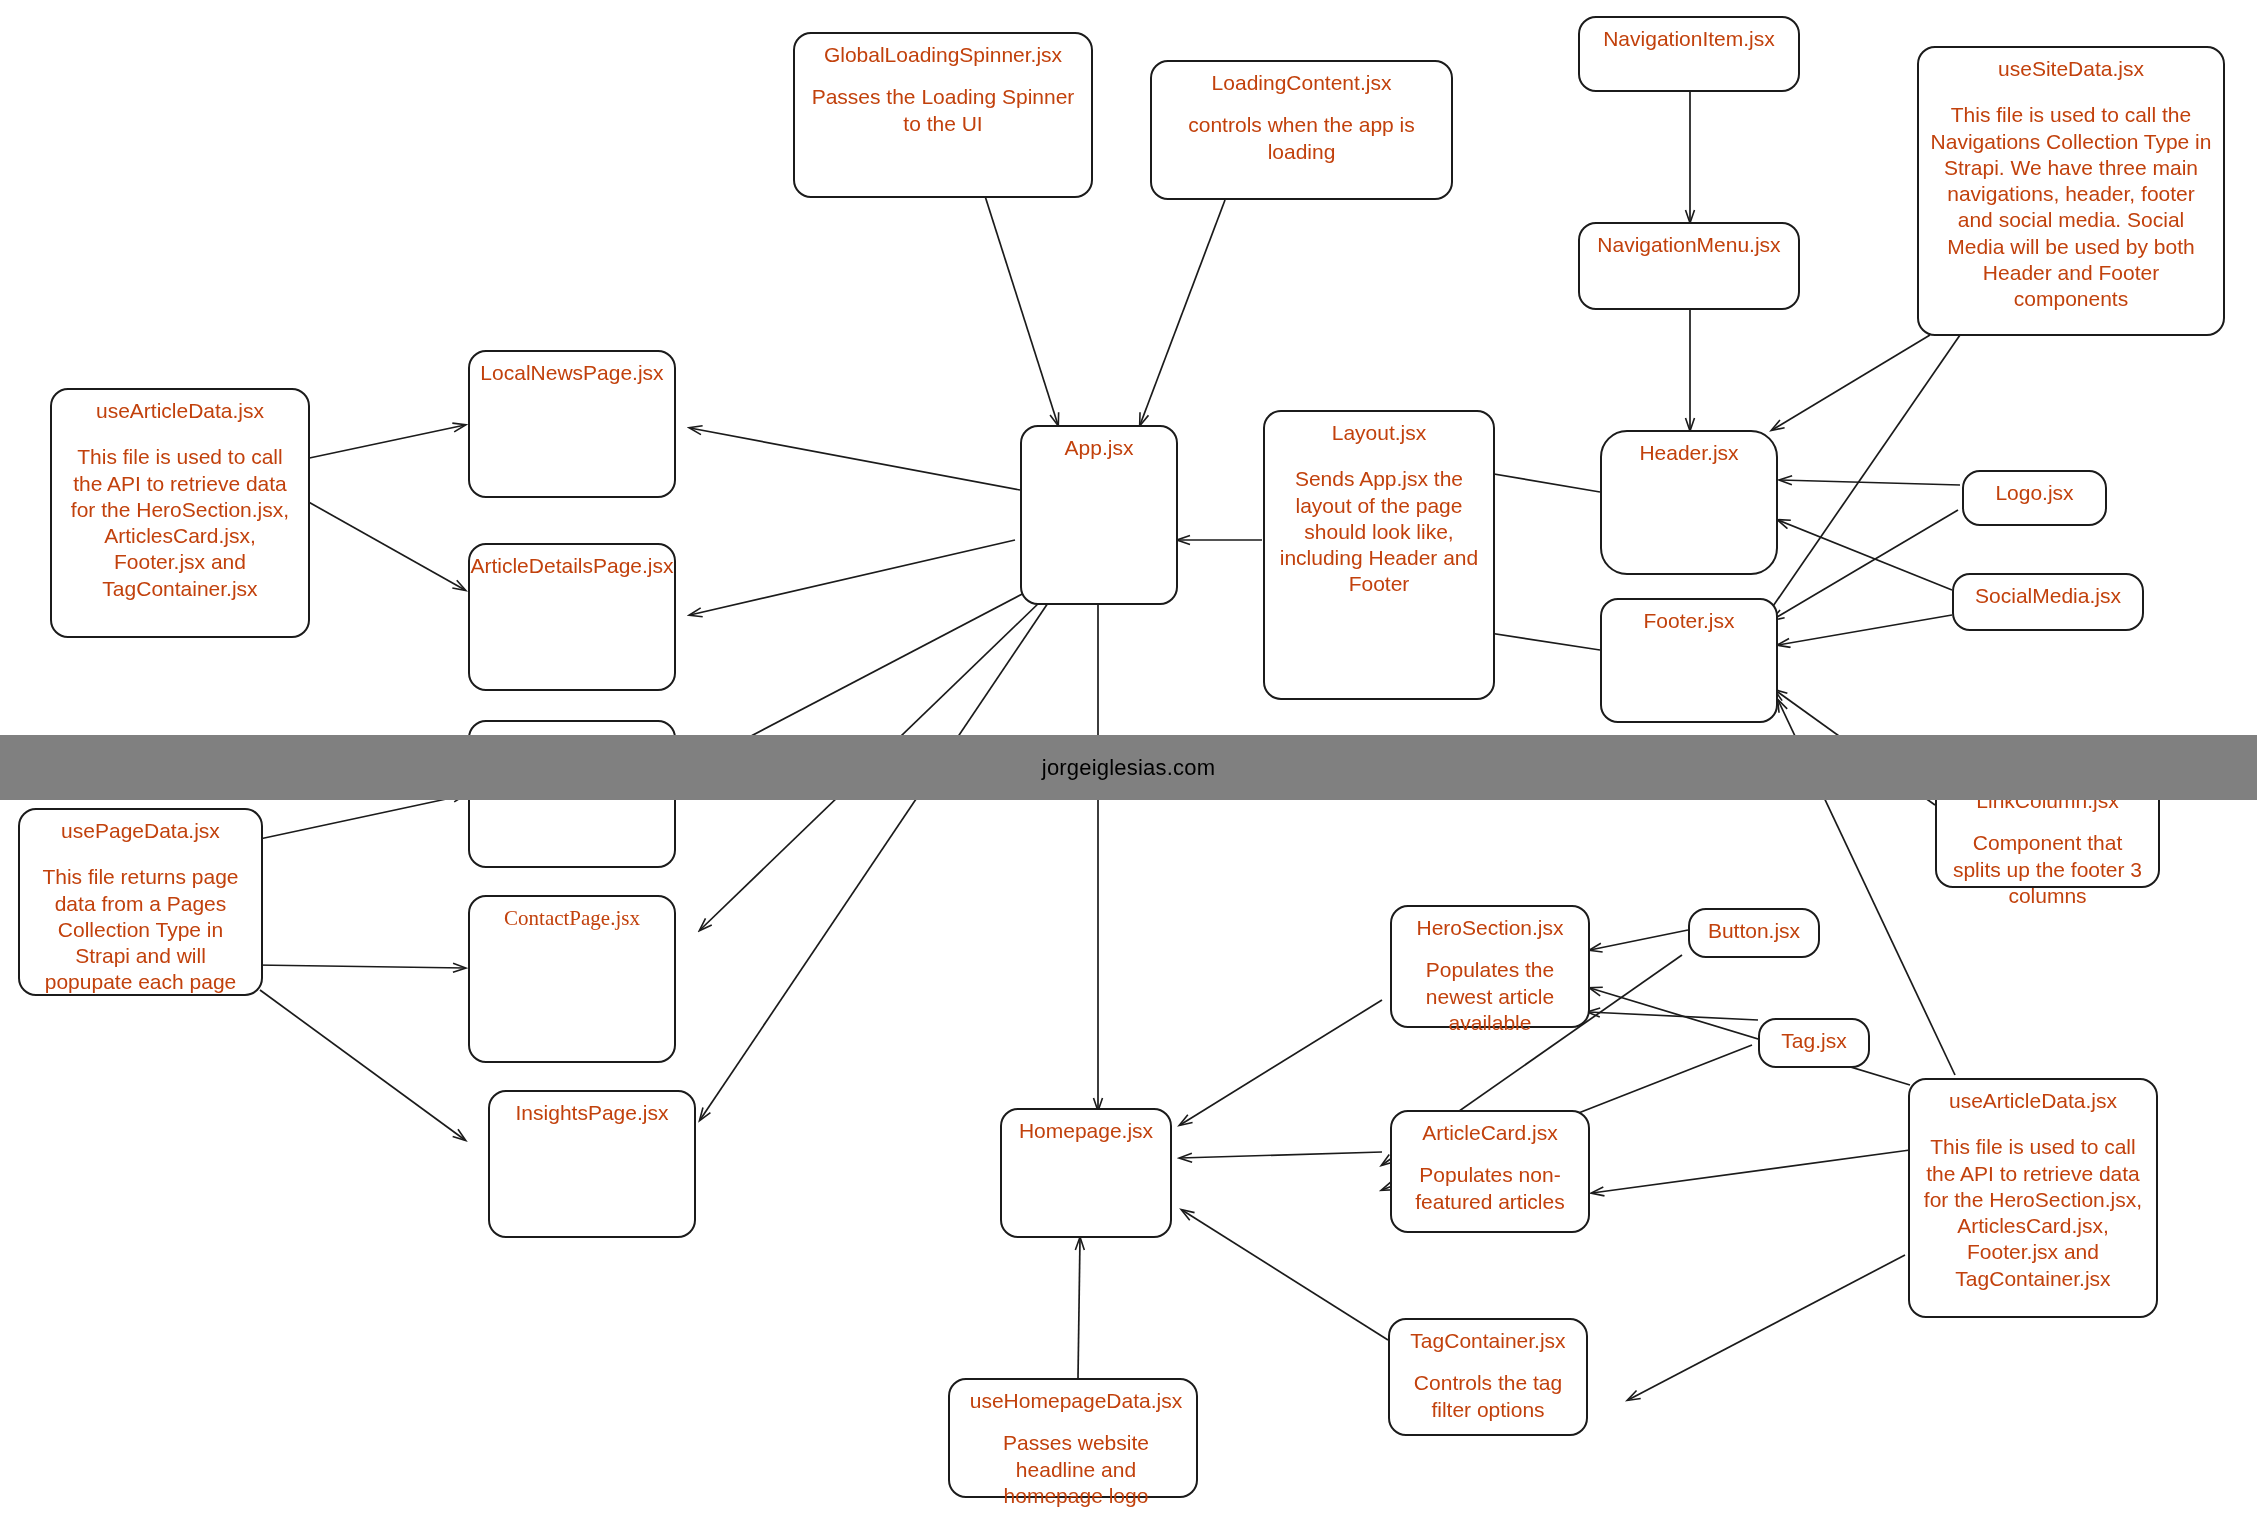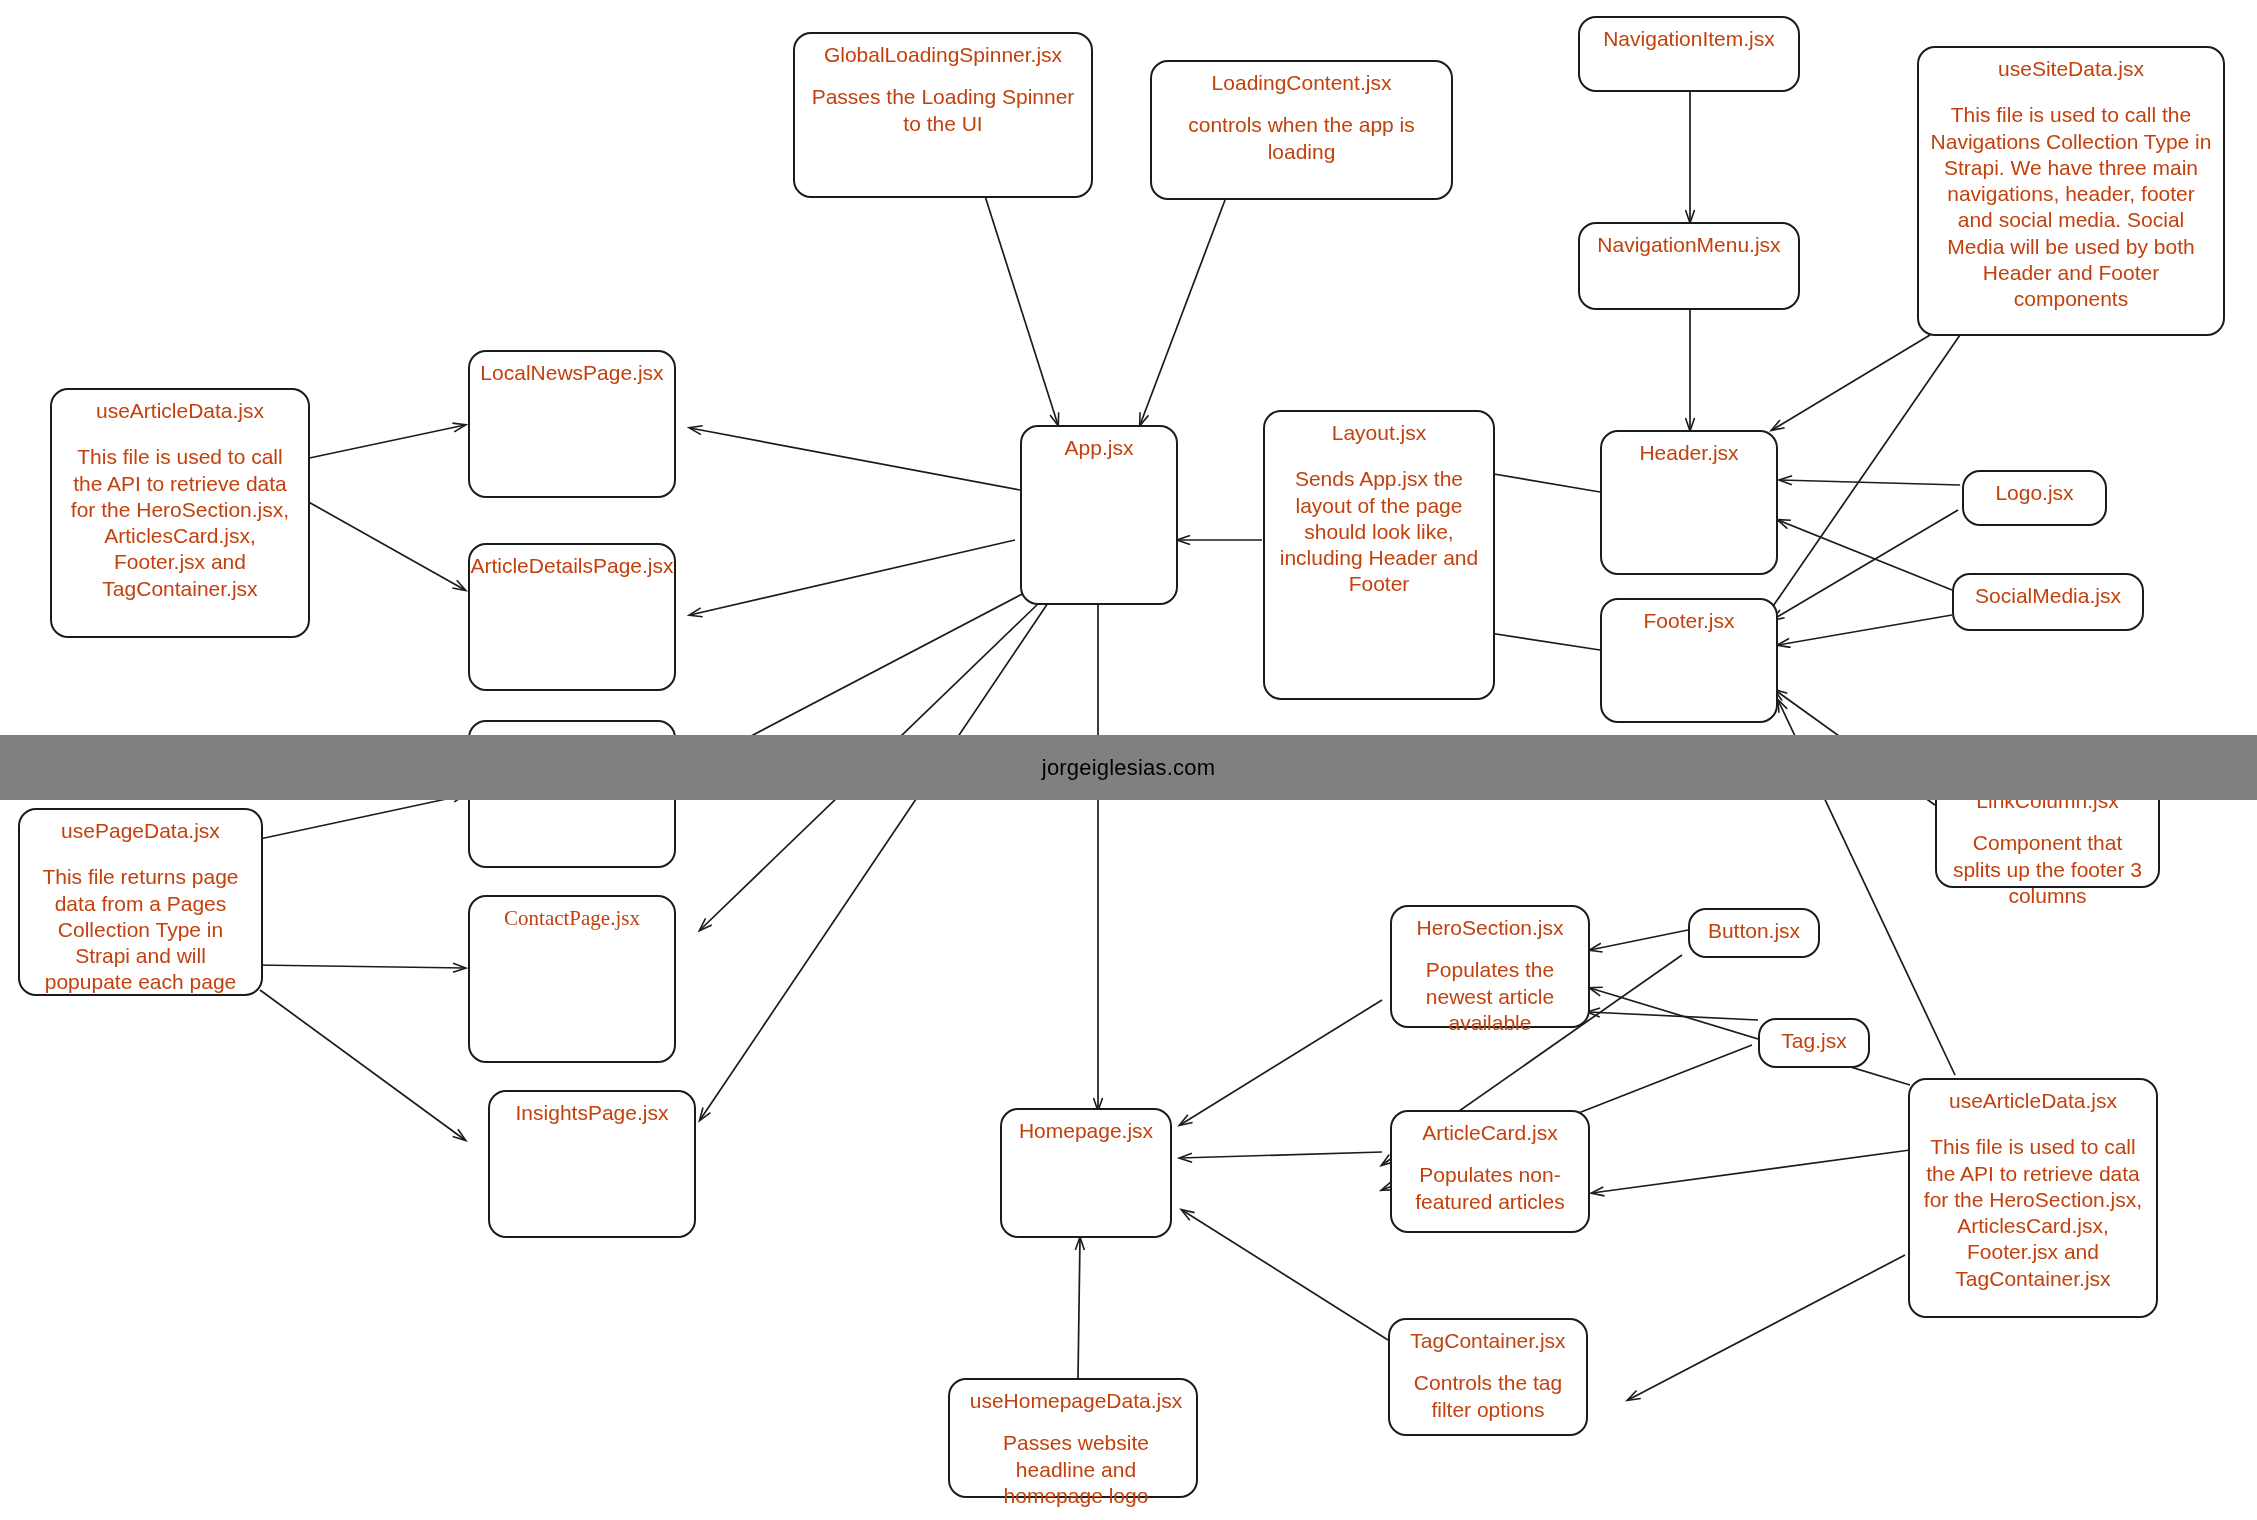--- a/index.html
+++ b/index.html
@@ -164,21 +164,21 @@
 
   <div class="node single" style="left:1020px;top:425px;width:158px;height:180px;">
     <div class="title">App.jsx</div>
   </div>
 
   <div class="node" style="left:1263px;top:410px;width:232px;height:290px;">
     <div class="title">Layout.jsx</div>
     <div class="desc">Sends App.jsx the layout of the page should look like, including Header and Footer</div>
   </div>
 
-  <div class="node single" style="left:1600px;top:430px;width:178px;height:145px;">
+  <div class="node single" style="left:1600px;top:430px;width:178px;height:145px;border-radius:27px;">
     <div class="title">Header.jsx</div>
   </div>
 
   <div class="node single" style="left:1600px;top:598px;width:178px;height:125px;">
     <div class="title">Footer.jsx</div>
   </div>
 
   <div class="node single" style="left:1962px;top:470px;width:145px;height:56px;">
     <div class="title">Logo.jsx</div>
   </div>

